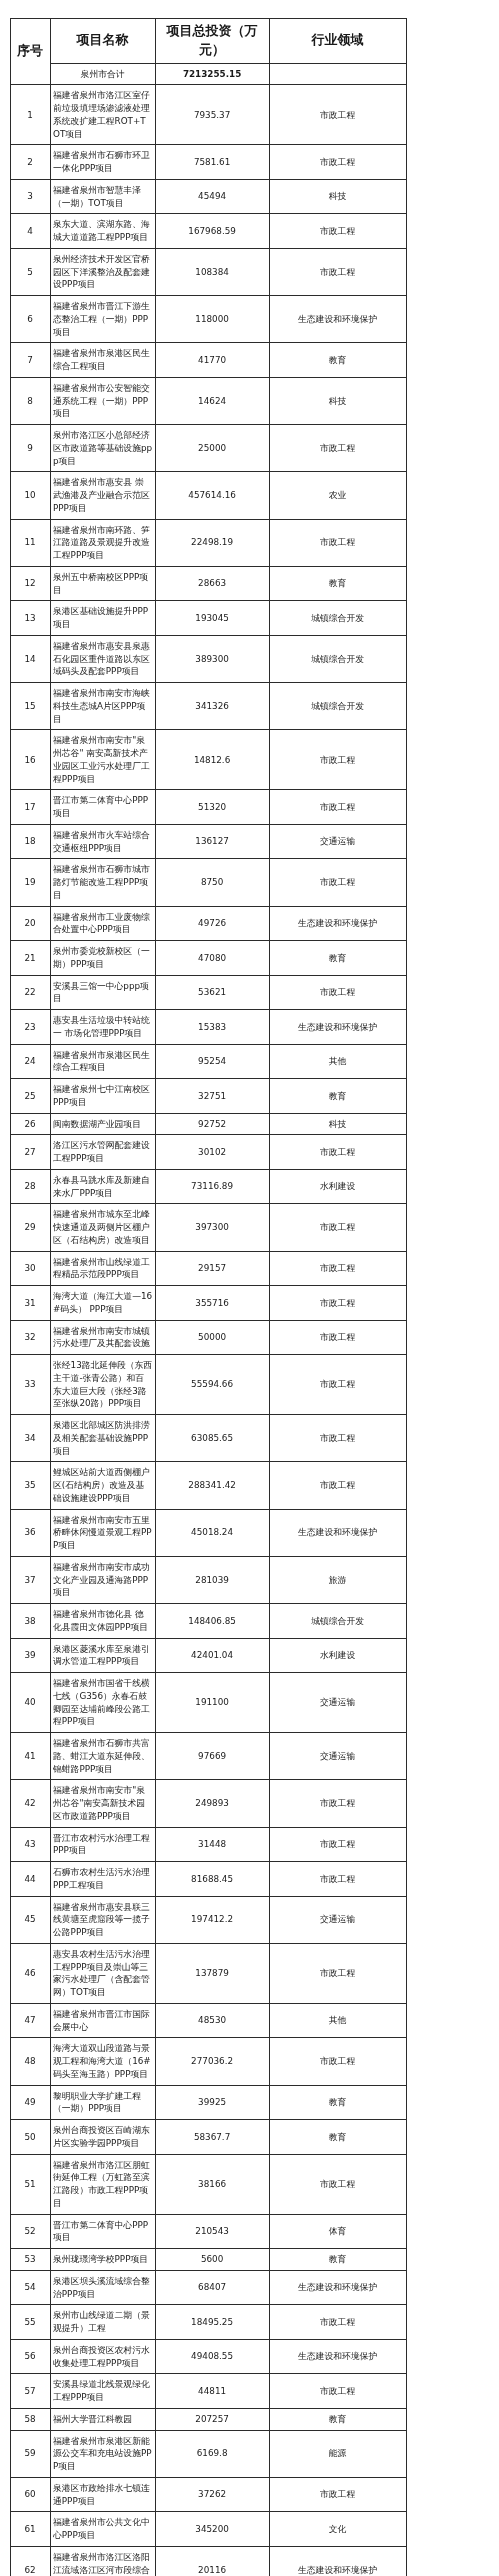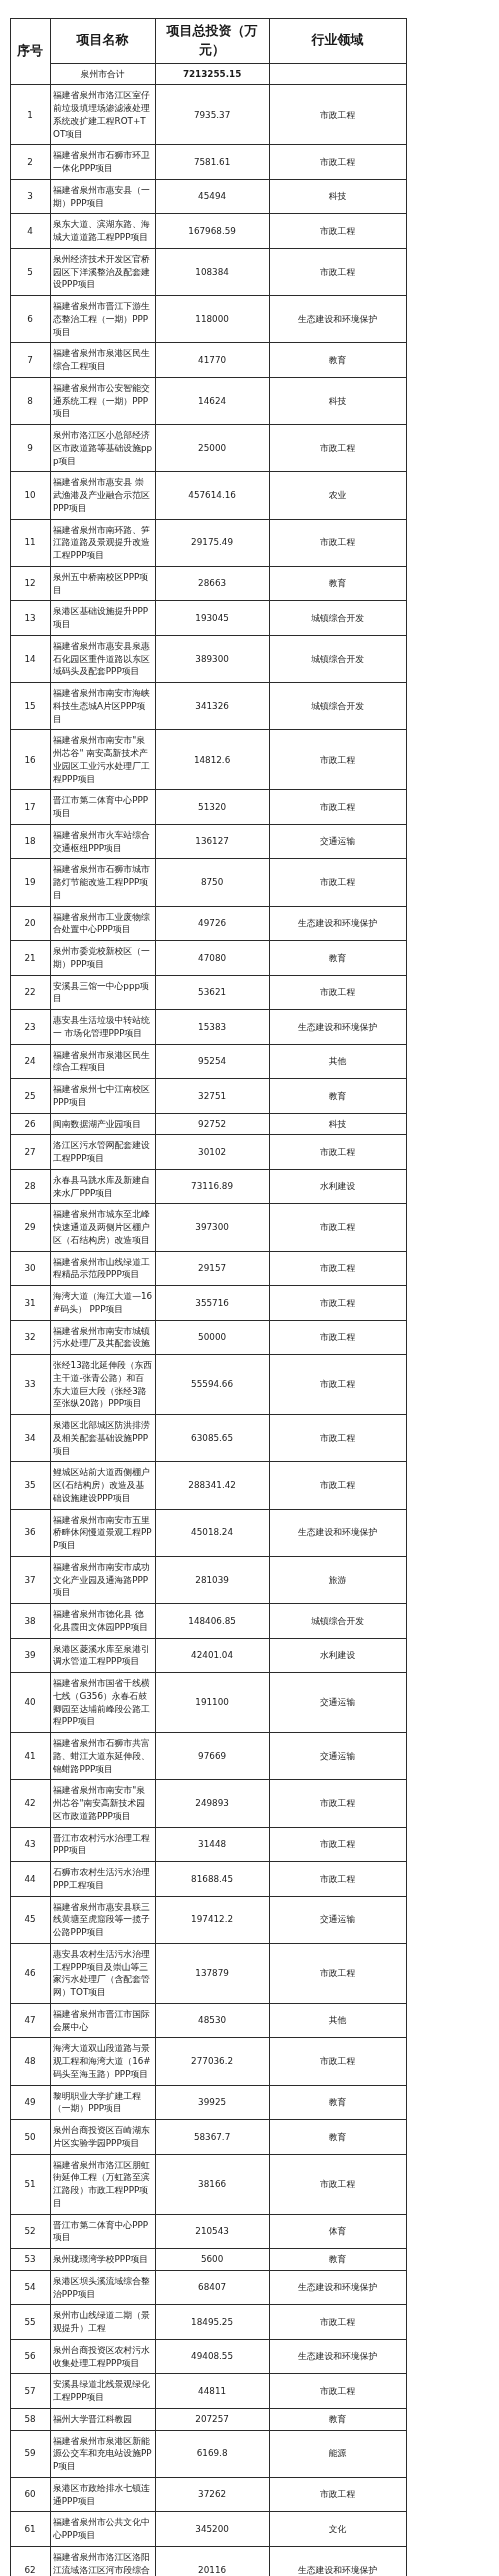--- a/index.html
+++ b/index.html
@@ -81,21 +81,21 @@
           <td class="c">市政工程</td>
         </tr>
         <tr>
           <td class="c">2</td>
           <td class="l">福建省泉州市石狮市环卫一体化PPP项目</td>
           <td class="c">7581.61</td>
           <td class="c">市政工程</td>
         </tr>
         <tr>
           <td class="c">3</td>
-          <td class="l">福建省泉州市惠安县（一期）PPP项目</td>
+          <td class="l">福建省泉州市智慧丰泽（一期）TOT项目</td>
           <td class="c">45494</td>
           <td class="c">科技</td>
         </tr>
         <tr>
           <td class="c">4</td>
           <td class="l">泉东大道、滨湖东路、海城大道道路工程PPP项目</td>
           <td class="c">167968.59</td>
           <td class="c">市政工程</td>
         </tr>
         <tr>
@@ -130,21 +130,21 @@
         </tr>
         <tr>
           <td class="c">10</td>
           <td class="l">福建省泉州市惠安县 崇武渔港及产业融合示范区PPP项目</td>
           <td class="c">457614.16</td>
           <td class="c">农业</td>
         </tr>
         <tr>
           <td class="c">11</td>
           <td class="l">福建省泉州市南环路、笋江路道路及景观提升改造工程PPP项目</td>
-          <td class="c">29175.49</td>
+          <td class="c">22498.19</td>
           <td class="c">市政工程</td>
         </tr>
         <tr>
           <td class="c">12</td>
           <td class="l">泉州五中桥南校区PPP项目</td>
           <td class="c">28663</td>
           <td class="c">教育</td>
         </tr>
         <tr>
           <td class="c">13</td>

